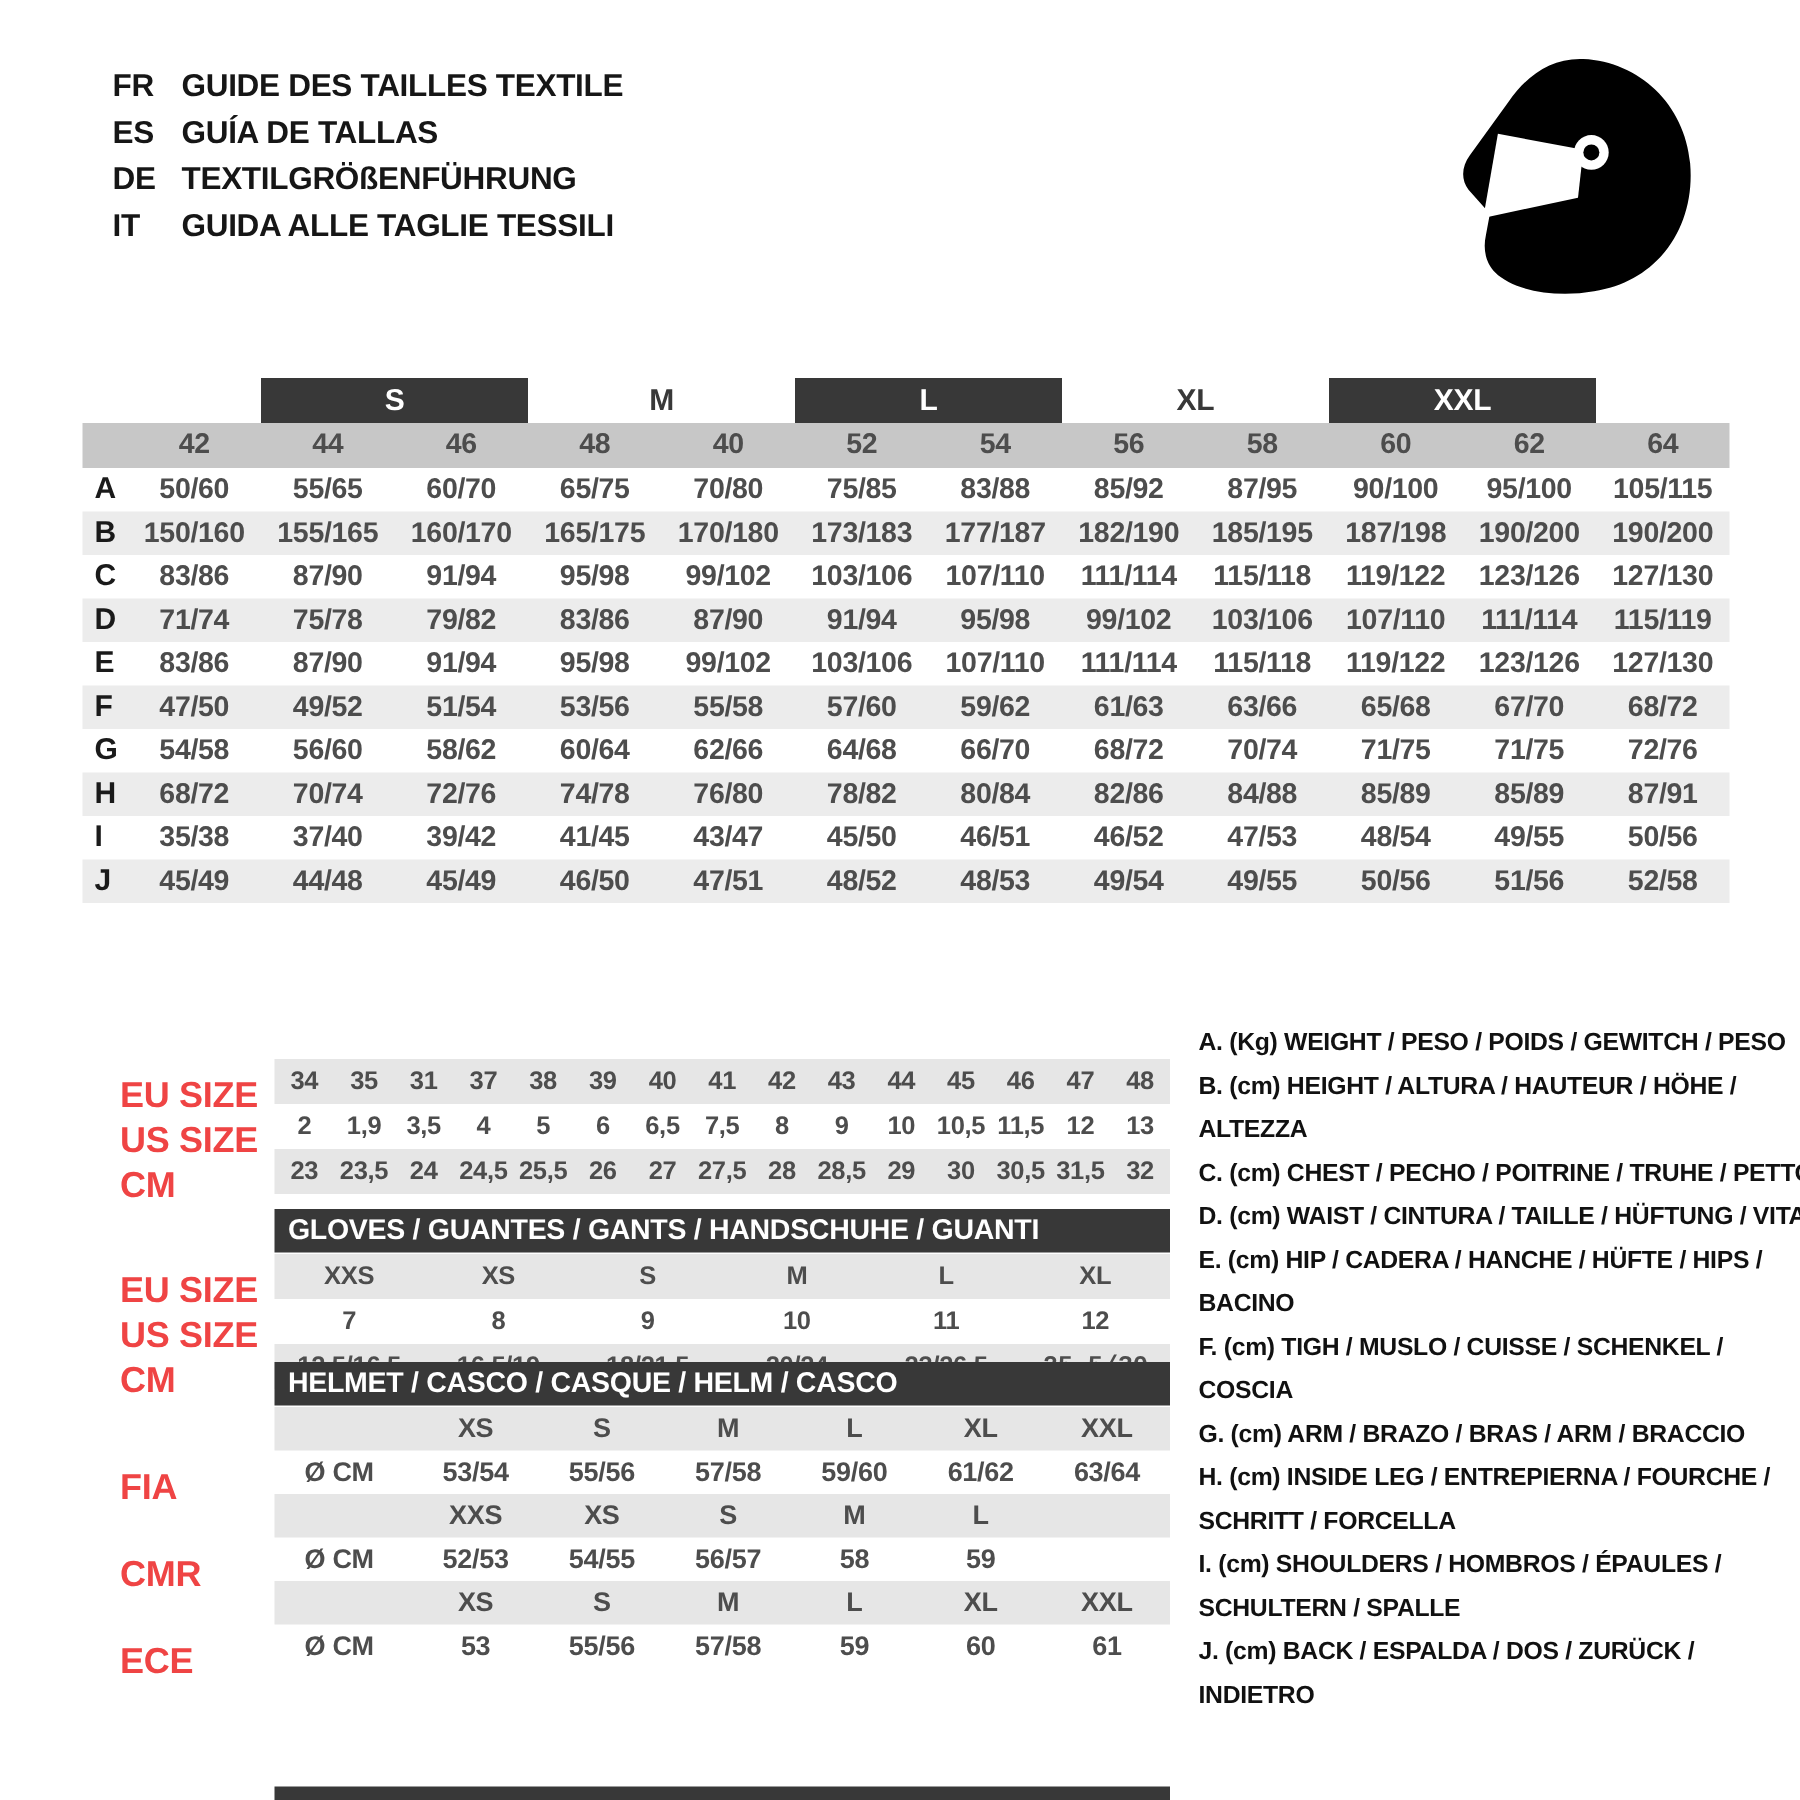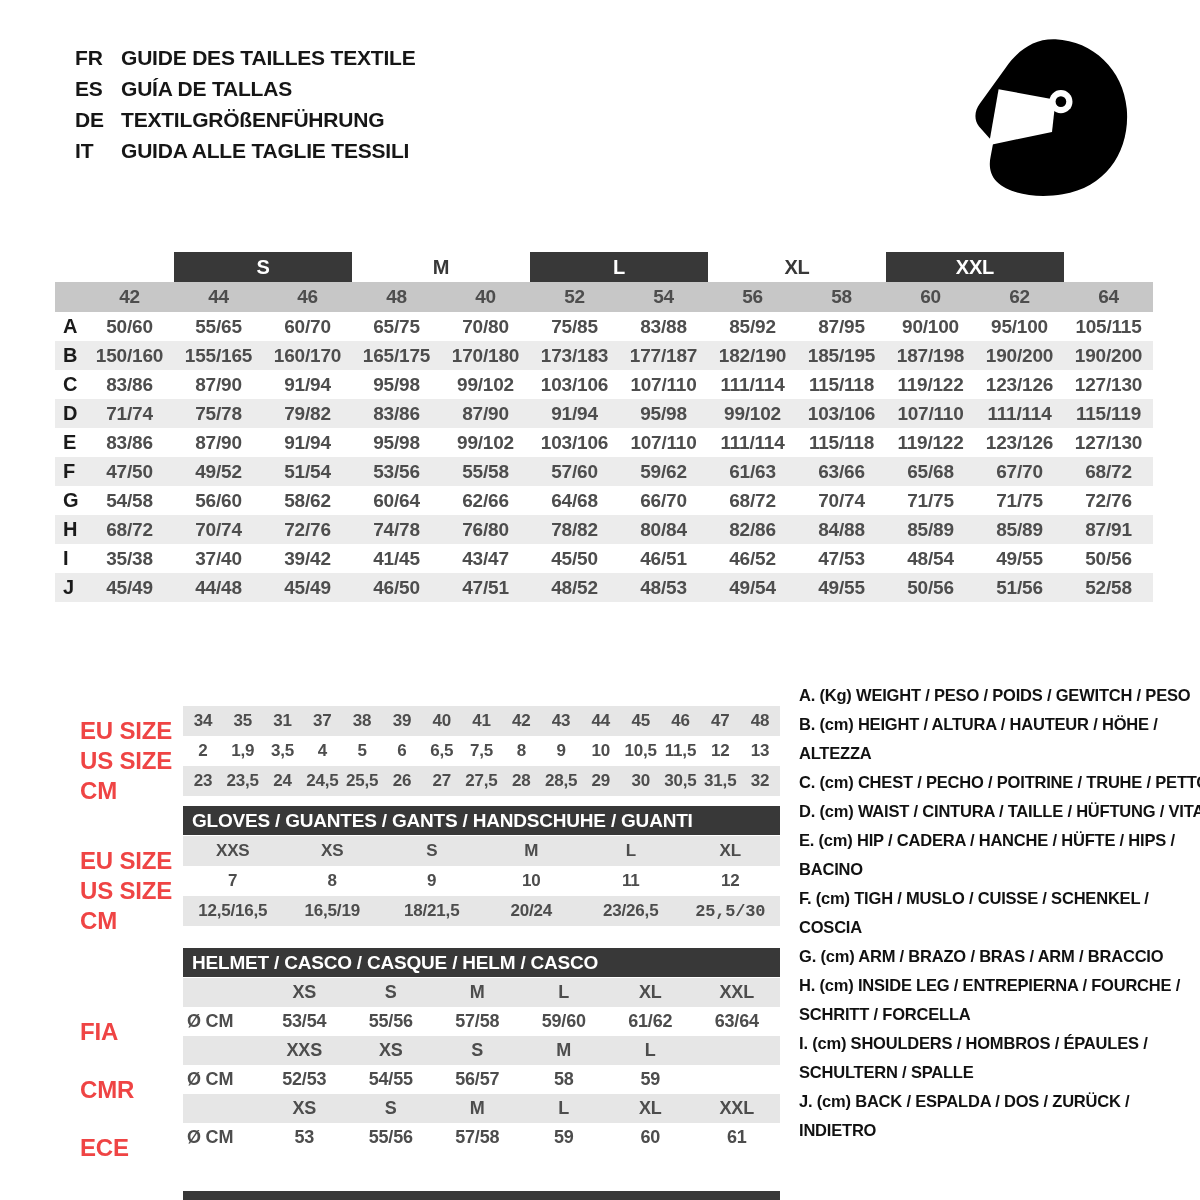--- a/index.html
+++ b/index.html
@@ -34,31 +34,31 @@
   .band-cell { width:89px; display:flex; align-items:center; justify-content:center; font-size:19px; color:#4d4d4d; }
   .data-row { display:flex; height:29px; }
   .data-row.striped { background:#ececec; }
   .row-label { width:30px; display:flex; align-items:center; padding-left:8px; font-size:20px; color:#1a1a1a; }
   .data-cell { width:89px; display:flex; align-items:center; justify-content:center; font-size:19px; color:#4d4d4d; }
 
   
   .section { left:80px; width:700px; }
   #shoes-section  { top:676px; }
   #gloves-section { top:806px; }
-  #helmet-section { top:948px; }
+  #helmet-section { top:908px; }
   .section-title-row { display:flex; height:29px; margin-bottom:1px; }
   .section-title-spacer { width:103px; }
   .section-title { width:597px; background:#383838; color:#ffffff; font-size:19px; display:flex; align-items:center; padding-left:9px; }
   .sec-row { display:flex; height:30px; }
   .sec-label { width:103px; display:flex; align-items:center; font-size:24px; color:#ef4444;margin-top:20px; }
   .sec-band { width:597px; display:flex; }
   .sec-band.shaded { background:#e6e6e6; }
   .sec-cell { display:flex; align-items:center; justify-content:center; font-size:17px; color:#4d4d4d; }
   .helm-row { height:29px; }
-  .unit-cell { width:78px; display:flex; align-items:center; padding-left:4px; font-size:18px; color:#4d4d4d; }
+  .unit-cell { width:78px; display:flex; align-items:center; padding-left:4px; font-size:18px; color:#4d4d4d;margin-left:16px; }
   .helm-cell { width:86.5px; display:flex; align-items:center; justify-content:center; font-size:18px; color:#4d4d4d; }
 
   
   #legend { top:681px; left:799px; width:410px; }
   .legend-item { font-size:16.5px; line-height:29px; color:#111111; }
 
   
   #next-section-bar { top:1191px; left:183px; width:597px; height:9px; background:#383838; }
 </style>
 </head>

